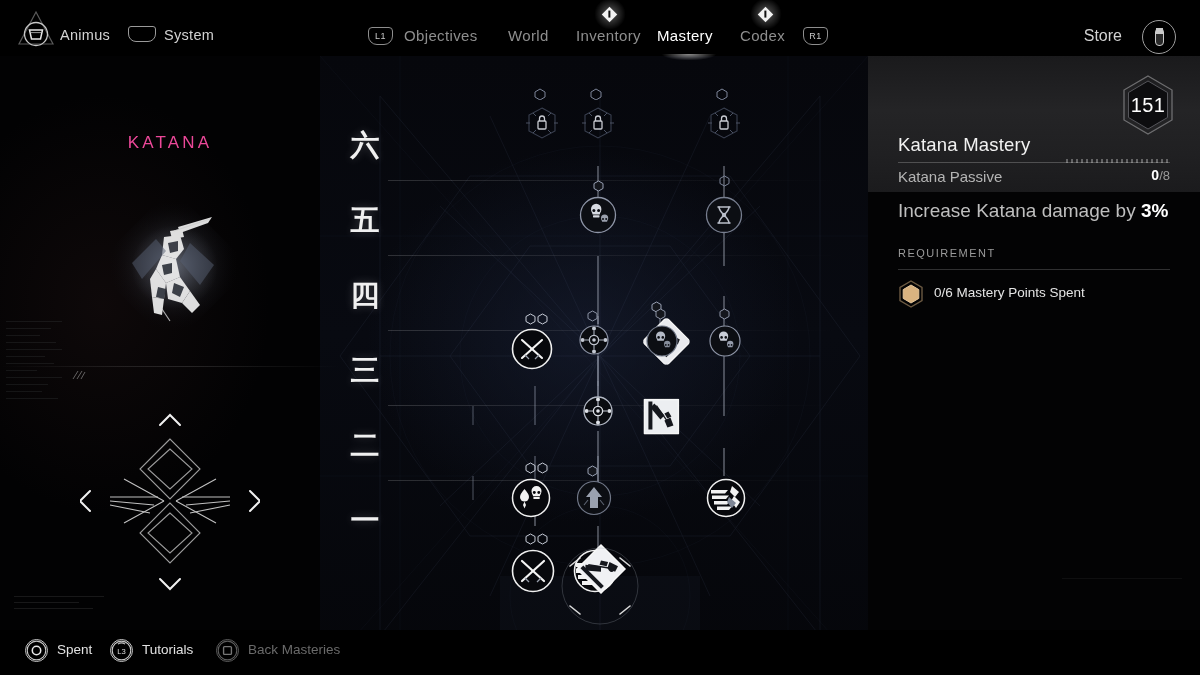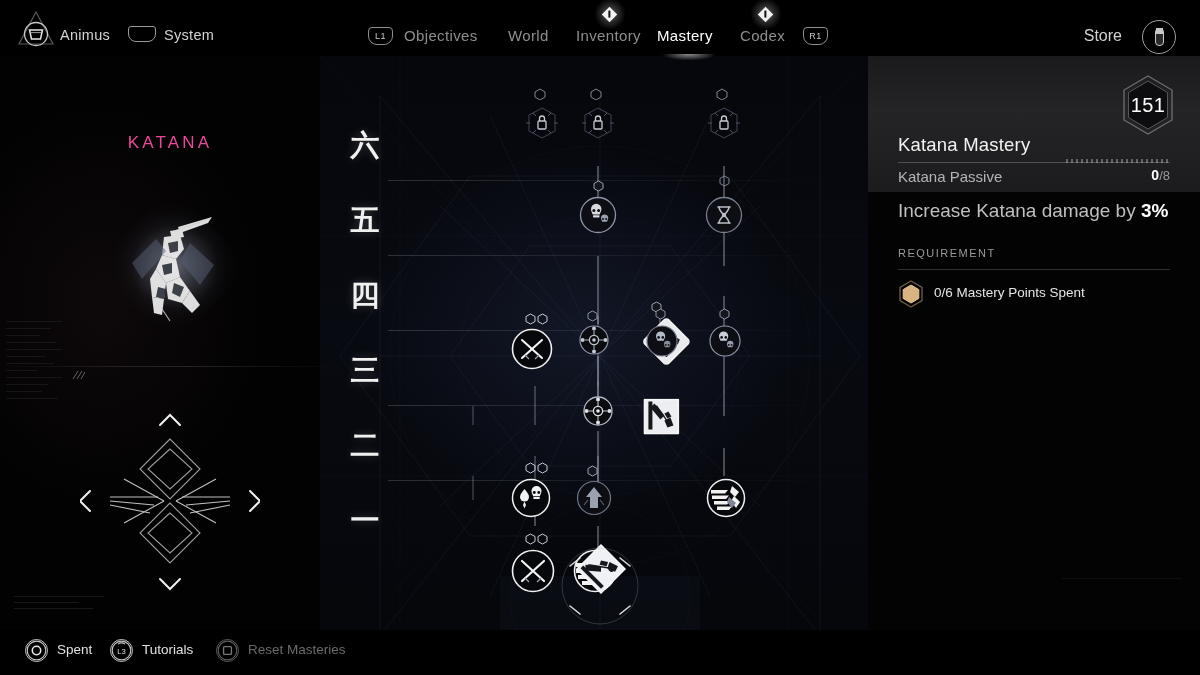--- a/index.html
+++ b/index.html
@@ -811,17 +811,17 @@
         <text x="11.5" y="15.4" font-size="8.4" fill="#dcdcdc" text-anchor="middle" font-family="Liberation Sans, sans-serif">L3</text>
       </svg>
       <div class="bb-label">Tutorials</div>
     </div>
 
     <div class="bb-item" id="bb-reset">
       <svg class="bb-icon dim" viewBox="0 0 23 23">
         <circle cx="11.5" cy="11.5" r="10.2" fill="none" stroke="#5c5c5c" stroke-width="1.3"></circle>
         <rect x="7.2" y="7.2" width="8.6" height="8.6" rx="1" fill="none" stroke="#767676" stroke-width="1.5"></rect>
       </svg>
-      <div class="bb-label dim">Reset Masteries</div>
+      <div class="bb-label dim">Back Masteries</div>
     </div>
   </div>
 
 </div>
 
 </body></html>

